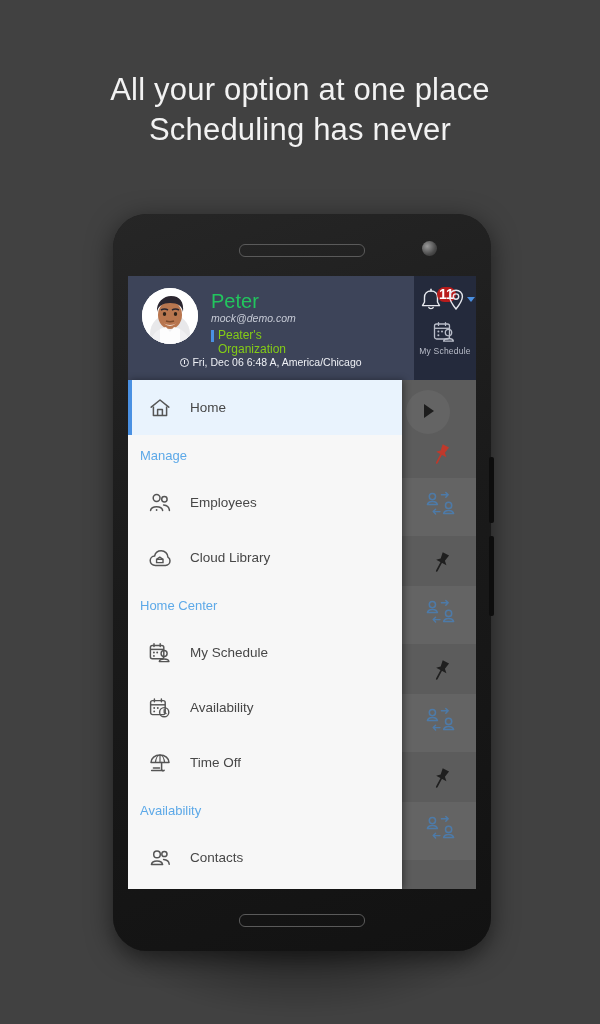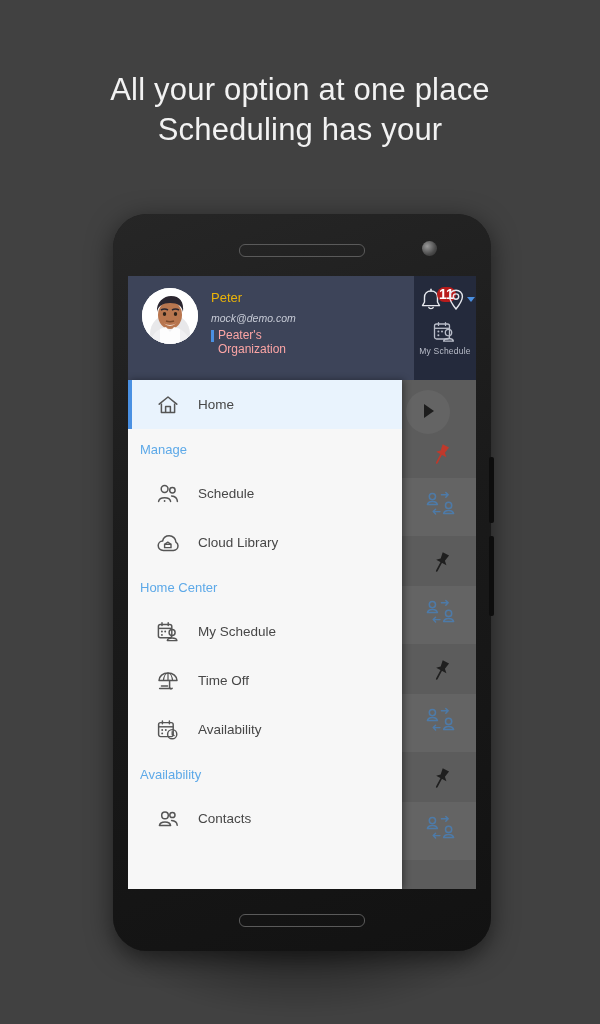--- a/index.html
+++ b/index.html
@@ -77,30 +77,30 @@
   }
   .tab-mysched .ti{display:block;margin:0 auto 2px;width:26px;height:24px;}
   .tab-mysched .tl{
     display:block;color:#b9bdc9;font-size:8.5px;letter-spacing:.2px;
   }
   .avatar{
     position:absolute;left:14px;top:12px;width:56px;height:56px;border-radius:50%;
     overflow:hidden;background:#fff;
   }
   .prof-name{
-    position:absolute;left:83px;top:14px;color:#eab308;font-size:13px;font-weight:400;
+    position:absolute;left:83px;top:14px;color:#22c55e;font-size:20px;font-weight:400;
   }
   .prof-mail{
     position:absolute;left:83px;top:36px;color:#c7cbd6;font-size:10.5px;font-style:italic;
   }
   .prof-org-wrap{position:absolute;left:83px;top:52px;height:16px;}
   .org-bar{
     position:absolute;left:0;top:2px;width:3px;height:12px;background:#4a90e2;
   }
-  .prof-org{position:absolute;left:7px;top:0;color:#fca5a5;font-size:12px;}
+  .prof-org{position:absolute;left:7px;top:0;color:#84cc16;font-size:12px;}
   .datetime{
     position:absolute;left:0;top:80px;width:286px;text-align:center;
     color:#eef0f5;font-size:10.5px;
   }
   .clock-ico{
     display:inline-block;width:9px;height:9px;border:1.2px solid #eef0f5;border-radius:50%;
     position:relative;margin-right:3px;vertical-align:-1px;box-sizing:border-box;
   }
   .clock-ico:after{
     content:"";position:absolute;left:3px;top:1.4px;width:1px;height:3.2px;background:#eef0f5;
@@ -124,41 +124,41 @@
     border-left:10px solid #1d1d1d;
   }
   .bg-strip{position:absolute;left:262px;width:4px;background:#2a5d9f;opacity:.9;}
   
   .drawer{
     position:absolute;left:0;top:104px;width:274px;height:509px;
     background:#f7f7f7;box-shadow:2px 0 7px rgba(0,0,0,.4);
     overflow:hidden;
   }
   .menu-item{
-    position:relative;height:49px;display:flex;align-items:center;padding-left:28px;
+    position:relative;height:55px;display:flex;align-items:center;padding-left:20px;
     box-sizing:border-box;
   }
   .menu-item.active{background:#e9f3fd;}
   .menu-item.active:before{
     content:"";position:absolute;left:0;top:0;width:3.5px;height:100%;background:#4a90e2;
   }
   .menu-item .mi{width:24px;height:24px;flex:0 0 24px;margin-right:18px;}
   .menu-item .ml{color:#474747;font-size:13.5px;}
   .section-head{
     height:40px;display:flex;align-items:center;padding-left:12px;
     color:#5da9e8;font-size:13px;box-sizing:border-box;
   }
   svg{display:block;}
 </style>
 </head>
 <body>
 
 <div class="headline">
   <div>All your option at one place</div>
-  <div>Scheduling has your</div>
+  <div>Scheduling has never</div>
 </div>
 
 <div class="phone-shadow"></div>
 
 <div class="phone">
   <div class="phone-body"></div>
   <div class="speaker-top"></div>
   <div class="camera"></div>
   <div class="speaker-bottom"></div>
   <div class="btn-power"></div>
@@ -270,20 +270,23 @@
           <path d="M22 35.5 Q28 40 34 35.5 Q28 38.5 22 35.5 Z" fill="#ffffff"></path>
           <path d="M18 41 L24 39 L28 44 L32 39 L38 41 L38 56 L18 56 Z" fill="#fdfdfd"></path>
         </svg>
       </div>
       <div class="prof-name">Peter</div>
       <div class="prof-mail">mock@demo.com</div>
       <div class="prof-org-wrap">
         <span class="org-bar"></span>
         <span class="prof-org">Peater's Organization</span>
       </div>
+      <div class="datetime">
+        <span class="clock-ico"></span><span>Fri, Dec 06 6:48 A, America/Chicago</span>
+      </div>
 
       <div class="hdr-right">
         <div class="icon-row">
           <div class="bell">
             <svg viewBox="0 0 22 24" width="22" height="24">
               <path d="M11 3 C15 3 17.5 5.6 17.5 9.4 L17.5 14 L19.5 17.6 L2.5 17.6 L4.5 14 L4.5 9.4 C4.5 5.6 7 3 11 3 Z" fill="none" stroke="#e6e8ee" stroke-width="1.4" stroke-linejoin="round"></path>
               <path d="M11 1.2 L11 3" stroke="#e6e8ee" stroke-width="1.4" stroke-linecap="round"></path>
               <path d="M8.8 19.4 C9.1 21 12.9 21 13.2 19.4" fill="none" stroke="#e6e8ee" stroke-width="1.4" stroke-linecap="round"></path>
             </svg>
             <span class="badge">11</span>
@@ -330,21 +333,21 @@
           <div class="menu-item">
             <span class="mi">
               <svg viewBox="0 0 24 24" width="24" height="24">
                 <circle cx="8.6" cy="7" r="3.4" fill="none" stroke="#555555" stroke-width="1.5"></circle>
                 <circle cx="16.4" cy="8.2" r="2.7" fill="none" stroke="#555555" stroke-width="1.5"></circle>
                 <path d="M2.6 19.4 C3.4 14.4 13.8 14.4 14.6 19.4" fill="none" stroke="#555555" stroke-width="1.5" stroke-linecap="round"></path>
                 <path d="M15.6 14 C19.4 14.4 21.2 16.6 21.4 19.4" fill="none" stroke="#555555" stroke-width="1.5" stroke-linecap="round"></path>
                 <circle cx="8.6" cy="19" r="0.9" fill="#555555"></circle>
               </svg>
             </span>
-            <span class="ml">Schedule</span>
+            <span class="ml">Employees</span>
           </div>
           <div class="menu-item">
             <span class="mi">
               <svg viewBox="0 0 24 24" width="24" height="24">
                 <path d="M7.4 19.4 C4.2 19.4 2.2 17.2 2.2 14.6 C2.2 12.1 4.1 10.1 6.6 10 C7.3 6.9 10 4.8 13.2 4.8 C16.9 4.8 19.8 7.6 19.9 11.1 C21.2 11.8 22 13.2 22 14.8 C22 17.3 20 19.4 17.4 19.4 Z" fill="none" stroke="#555555" stroke-width="1.5" stroke-linejoin="round"></path>
                 <path d="M8.6 13.4 L15 13.4 L15 16.6 L8.6 16.6 Z" fill="none" stroke="#555555" stroke-width="1.4"></path>
                 <path d="M8.6 13.4 L11.8 11.2 L15 13.4" fill="none" stroke="#555555" stroke-width="1.4" stroke-linejoin="round"></path>
               </svg>
             </span>
             <span class="ml">Cloud Library</span>
@@ -361,46 +364,46 @@
                 <circle cx="9.2" cy="11.5" r="0.95" fill="#555555"></circle>
                 <circle cx="16.1" cy="12.4" r="3" fill="none" stroke="#555555" stroke-width="1.45"></circle>
                 <path d="M11.3 20.6 C11.9 17.2 20.3 17.2 20.9 20.6 Z" fill="none" stroke="#555555" stroke-width="1.45" stroke-linejoin="round"></path>
               </svg>
             </span>
             <span class="ml">My Schedule</span>
           </div>
           <div class="menu-item">
             <span class="mi">
               <svg viewBox="0 0 24 24" width="24" height="24">
-                <path d="M3 11.6 C3 7.2 7 4 12 4 C17 4 21 7.2 21 11.6 Z" fill="none" stroke="#555555" stroke-width="1.5" stroke-linejoin="round"></path>
-                <path d="M12 4 L12 11.6" stroke="#555555" stroke-width="1.2"></path>
-                <path d="M7.4 11.6 C7.8 7.4 9.7 4 12 4 C14.3 4 16.2 7.4 16.6 11.6" fill="none" stroke="#555555" stroke-width="1.2"></path>
-                <path d="M13.6 11.6 L13.6 18.6" stroke="#555555" stroke-width="1.5" stroke-linecap="round"></path>
-                <path d="M13.6 18.6 C13.6 20 15.4 20.2 16.2 19.2" fill="none" stroke="#555555" stroke-width="1.4" stroke-linecap="round"></path>
-                <path d="M3.6 19.6 L14.8 19.6" stroke="#555555" stroke-width="1.5" stroke-linecap="round"></path>
-                <path d="M5.4 17 L11.6 17" stroke="#555555" stroke-width="1.4" stroke-linecap="round"></path>
-              </svg>
-            </span>
-            <span class="ml">Time Off</span>
-          </div>
-          <div class="menu-item">
-            <span class="mi">
-              <svg viewBox="0 0 24 24" width="24" height="24">
                 <rect x="2.6" y="4.6" width="14.6" height="14" rx="2" fill="none" stroke="#555555" stroke-width="1.45"></rect>
                 <path d="M2.6 8.8 L17.2 8.8" stroke="#555555" stroke-width="1.45"></path>
                 <path d="M6.4 3 L6.4 5.8 M13.4 3 L13.4 5.8" stroke="#555555" stroke-width="1.45" stroke-linecap="round"></path>
                 <circle cx="6.2" cy="12" r="0.95" fill="#555555"></circle>
                 <circle cx="9.8" cy="12" r="0.95" fill="#555555"></circle>
                 <circle cx="6.2" cy="15.4" r="0.95" fill="#555555"></circle>
                 <circle cx="16.2" cy="16.2" r="4.6" fill="none" stroke="#555555" stroke-width="1.45"></circle>
                 <path d="M16.2 13.6 L16.2 16.4 L18.1 17.5" fill="none" stroke="#555555" stroke-width="1.35" stroke-linecap="round"></path>
               </svg>
             </span>
             <span class="ml">Availability</span>
           </div>
+          <div class="menu-item">
+            <span class="mi">
+              <svg viewBox="0 0 24 24" width="24" height="24">
+                <path d="M3 11.6 C3 7.2 7 4 12 4 C17 4 21 7.2 21 11.6 Z" fill="none" stroke="#555555" stroke-width="1.5" stroke-linejoin="round"></path>
+                <path d="M12 4 L12 11.6" stroke="#555555" stroke-width="1.2"></path>
+                <path d="M7.4 11.6 C7.8 7.4 9.7 4 12 4 C14.3 4 16.2 7.4 16.6 11.6" fill="none" stroke="#555555" stroke-width="1.2"></path>
+                <path d="M13.6 11.6 L13.6 18.6" stroke="#555555" stroke-width="1.5" stroke-linecap="round"></path>
+                <path d="M13.6 18.6 C13.6 20 15.4 20.2 16.2 19.2" fill="none" stroke="#555555" stroke-width="1.4" stroke-linecap="round"></path>
+                <path d="M3.6 19.6 L14.8 19.6" stroke="#555555" stroke-width="1.5" stroke-linecap="round"></path>
+                <path d="M5.4 17 L11.6 17" stroke="#555555" stroke-width="1.4" stroke-linecap="round"></path>
+              </svg>
+            </span>
+            <span class="ml">Time Off</span>
+          </div>
           <div class="section-head">Availability</div>
           <div class="menu-item">
             <span class="mi">
               <svg viewBox="0 0 24 24" width="24" height="24">
                 <circle cx="9" cy="8.4" r="3.3" fill="none" stroke="#555555" stroke-width="1.5"></circle>
                 <circle cx="16.4" cy="8" r="2.6" fill="none" stroke="#555555" stroke-width="1.5"></circle>
                 <path d="M3.4 18.6 C4.2 13.9 13.8 13.9 14.6 18.6 Z" fill="none" stroke="#555555" stroke-width="1.5" stroke-linejoin="round"></path>
                 <path d="M15.6 13.6 C19.4 13.9 21 15.9 21.2 18.2" fill="none" stroke="#555555" stroke-width="1.5" stroke-linecap="round"></path>
               </svg>
             </span>

